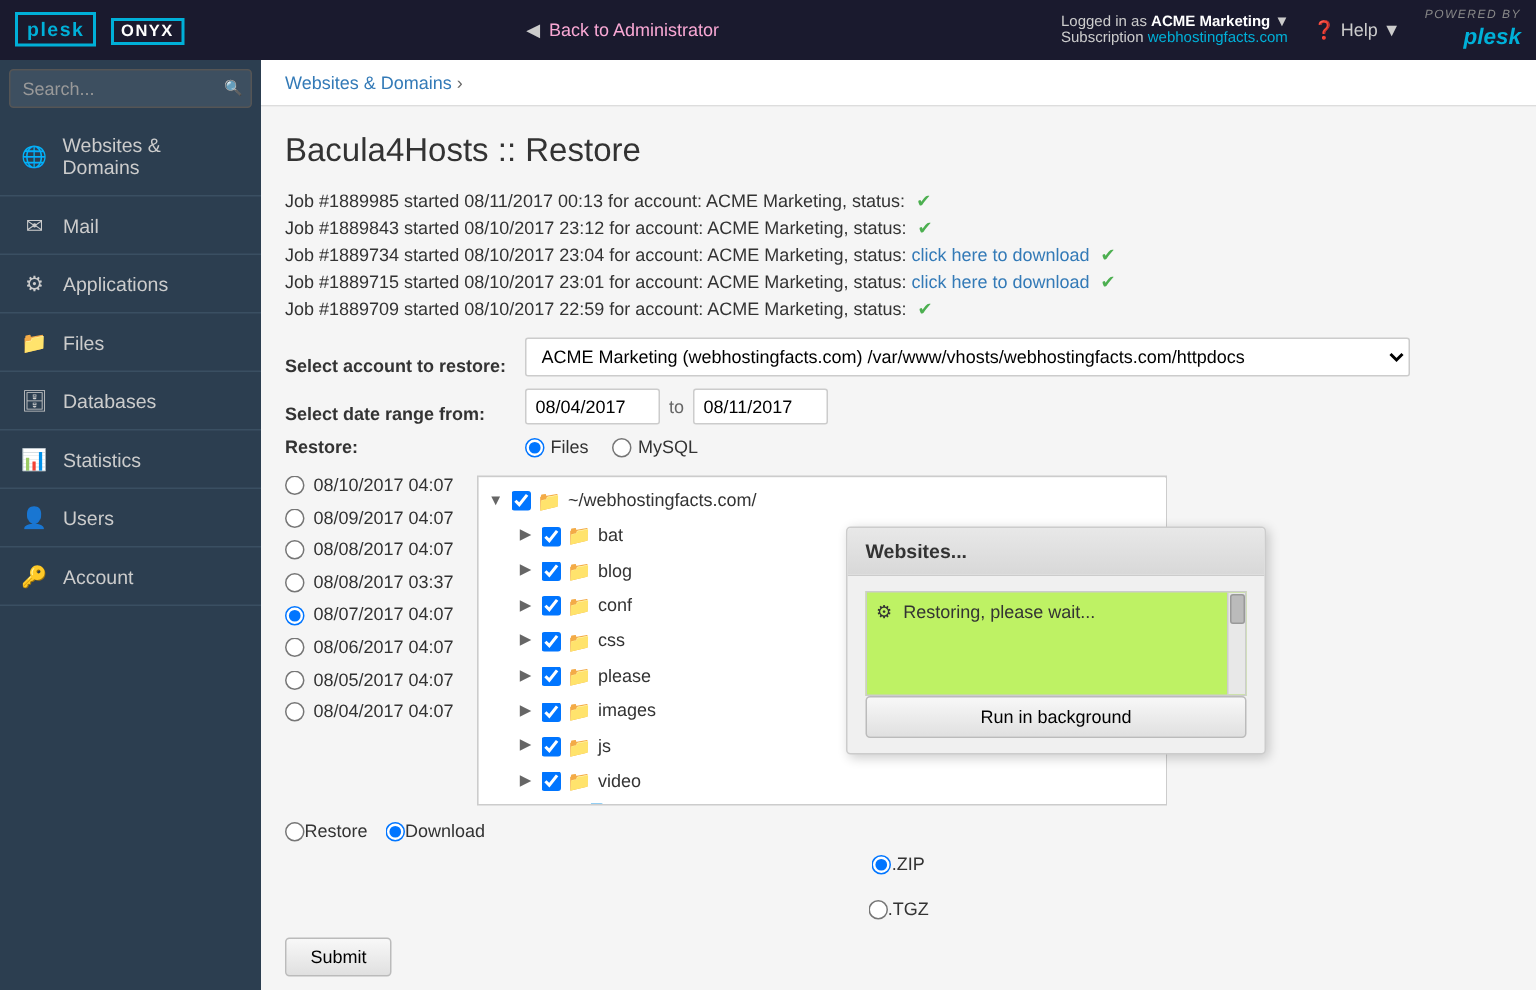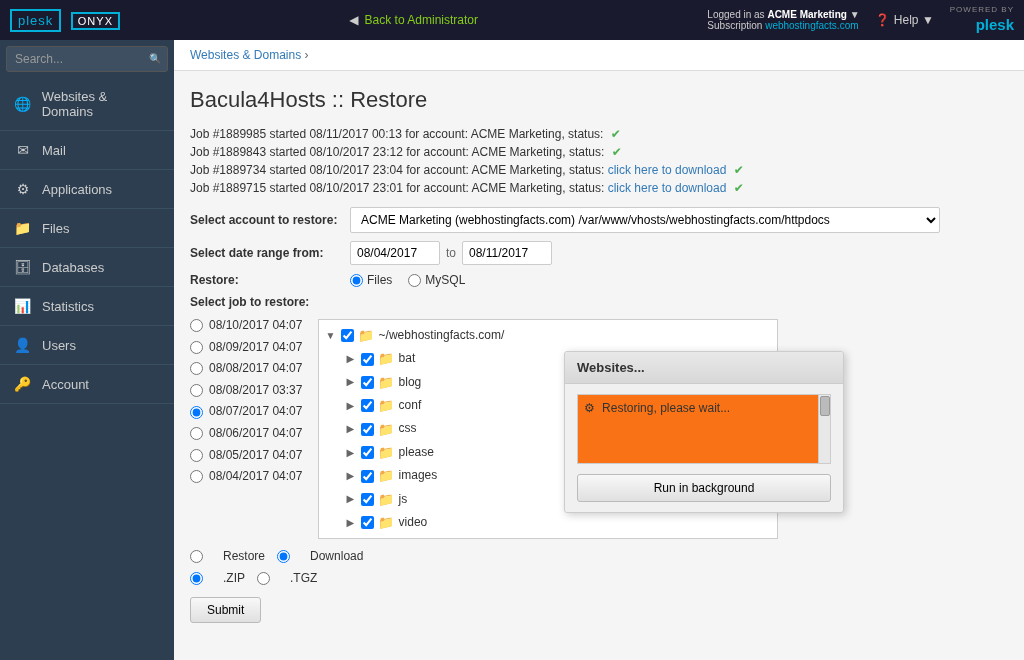--- a/index.html
+++ b/index.html
@@ -1,21 +1,21 @@
 <!DOCTYPE html>
 <html><head>
   <meta charset="utf-8">
   <style>
     * { box-sizing: border-box; margin: 0; padding: 0; }
     body { font-family: Arial, sans-serif; font-size: 13px; background: #f0f0f0; color: #333; display: flex; flex-direction: column; height: 660px; width: 1024px; overflow: hidden; }
 
     
     .header { background: #1a1a2e; display: flex; align-items: center; justify-content: space-between; height: 40px; padding: 0 10px; flex-shrink: 0; }
     .header-left { display: flex; align-items: center; gap: 8px; }
-    .plesk-logo { color: #fff; font-size: 16px; font-weight: normal; letter-spacing: 1px; }
+    .plesk-logo { color: #fff; font-size: 16px; font-weight: bold; letter-spacing: 1px; }
     .plesk-logo span { color: #00b0d8; border: 2px solid #00b0d8; padding: 2px 6px; font-size: 13px; }
     .header-center { display: flex; align-items: center; gap: 6px; color: #ccc; font-size: 12px; }
     .header-center a { color: #ccc; text-decoration: none; }
     .header-right { display: flex; align-items: center; gap: 16px; color: #ccc; font-size: 11px; }
 
     
     .layout { display: flex; flex: 1; overflow: hidden; }
 
     
     .sidebar { width: 174px; background: #2c3e50; flex-shrink: 0; display: flex; flex-direction: column; overflow-y: auto; }
@@ -35,21 +35,21 @@
     .breadcrumb a { color: #337ab7; text-decoration: none; }
 
     .content { padding: 16px; }
     .page-title { font-size: 22px; color: #333; margin-bottom: 14px; font-weight: normal; }
 
     .job-line { font-size: 12px; margin-bottom: 4px; color: #333; }
     .job-line .check { color: #4caf50; margin-left: 4px; }
     .job-line .dl-link { color: #337ab7; text-decoration: none; }
 
     .form-section { margin-top: 12px; }
-    .form-row { display: flex; align-items: center; margin-bottom: 8px; }
+    .form-row { display: flex; align-items: flex-end; margin-bottom: 8px; }
     .form-label { width: 160px; font-size: 12px; color: #333; font-weight: bold; flex-shrink: 0; }
     .form-control-wrap { display: flex; align-items: center; gap: 6px; }
     .select-account { width: 590px; padding: 4px 6px; border: 1px solid #ccc; background: #fff; font-size: 12px; border-radius: 2px; }
     .date-input { width: 90px; padding: 4px 6px; border: 1px solid #ccc; background: #fff; font-size: 12px; border-radius: 2px; }
     .date-sep { font-size: 12px; color: #666; }
 
     .restore-options { display: flex; gap: 16px; align-items: center; }
     .restore-options label { display: flex; align-items: center; gap: 4px; font-size: 12px; cursor: pointer; }
 
     .jobs-label { font-size: 12px; font-weight: bold; margin-bottom: 6px; }
@@ -61,63 +61,63 @@
     .file-tree { font-size: 12px; margin-top: 4px; line-height: 1.8; }
     .tree-item { display: flex; align-items: center; gap: 4px; }
     .tree-item .expander { width: 14px; text-align: center; font-size: 10px; color: #666; }
     .folder-icon { color: #5b9bd5; font-size: 13px; }
     .file-icon { color: #888; font-size: 11px; }
 
     
     .restoring-dialog { position: absolute; left: 390px; top: 280px; width: 280px; background: #f0f0f0; border: 1px solid #ccc; border-radius: 3px; box-shadow: 2px 2px 8px rgba(0,0,0,0.2); z-index: 100; }
     .restoring-title { background: linear-gradient(to bottom, #e8e8e8, #d8d8d8); padding: 8px 12px; font-size: 13px; font-weight: bold; border-bottom: 1px solid #ccc; border-radius: 3px 3px 0 0; }
     .restoring-body { padding: 10px 12px; }
-    .restoring-scroll { border: 1px solid #ccc; background: #f97316; height: 70px; overflow: hidden; font-size: 12px; padding: 6px; margin-bottom: 10px; position: relative; }
+    .restoring-scroll { border: 1px solid #ccc; background: #bef264; height: 70px; overflow: hidden; font-size: 12px; padding: 6px; position: relative; }
     .restoring-scroll .spinner { display: inline-block; animation: spin 1s linear infinite; margin-right: 4px; }
     @keyframes spin { from { transform: rotate(0deg); } to { transform: rotate(360deg); } }
     .scroll-track { position: absolute; right: 0; top: 0; width: 12px; height: 100%; background: #e8e8e8; border-left: 1px solid #ccc; }
     .scroll-thumb { width: 10px; height: 20px; background: #bbb; border: 1px solid #999; margin: 1px; border-radius: 2px; }
     .run-bg-btn { display: block; width: 100%; padding: 6px; background: linear-gradient(to bottom, #f8f8f8, #e0e0e0); border: 1px solid #bbb; border-radius: 3px; cursor: pointer; font-size: 12px; text-align: center; }
 
     
     .bottom-options { margin-top: 10px; font-size: 12px; }
-    .bottom-options label { display: flex; align-items: center; gap: 20px; margin-bottom: 4px; cursor: pointer; }
+    .bottom-options label { display: flex; align-items: center; gap: 0; margin-bottom: 4px; cursor: pointer; }
     .submit-btn { margin-top: 8px; padding: 5px 16px; background: linear-gradient(to bottom, #f8f8f8, #e0e0e0); border: 1px solid #bbb; border-radius: 3px; cursor: pointer; font-size: 12px; }
 
     .relative-wrap { position: relative; }
   </style>
 </head>
 <body>
 
 <div class="header">
   <div class="header-left">
     <div class="plesk-logo">
       <span>plesk</span>
       <span style="color:#fff; border:2px solid #00b0d8; padding:1px 5px; font-size:11px; margin-left:4px;">ONYX</span>
     </div>
   </div>
   <div class="header-center">
     <span style="color:#ccc;">◀</span>
-    <a href="#" style="color:#84cc16; font-size:12px;">Back to Administrator</a>
+    <a href="#" style="color:#f9a8d4; font-size:12px;">Back to Administrator</a>
   </div>
   <div class="header-right">
     <div style="font-size:10px; color:#ccc;">
       <span>Logged in as</span>
       <span style="color:#fff; font-weight:bold; cursor:pointer;">ACME Marketing</span>
       <span style="cursor:pointer; color:#ccc;">▼</span>
       <br>
       <span>Subscription</span>
       <span style="color:#00b0d8; cursor:pointer;">webhostingfacts.com</span>
     </div>
     <div style="color:#ccc; font-size:12px; cursor:pointer;">
       <span>❓</span>
       <span>Help</span>
       <span>▼</span>
     </div>
-    <div style="font-size:9px; color:#888; text-align:right; line-height:1.3;">
+    <div style="font-size:9px; color:#888; text-align:right; line-height:1.3;font-style:italic;">
       <div style="font-size:8px; letter-spacing:1px;">POWERED BY</div>
       <div style="color:#00b0d8; font-size:15px; font-weight:bold;">plesk</div>
     </div>
   </div>
 </div>
 
 <div class="layout">
   <div class="sidebar">
     <div class="search-box search-icon-wrap">
       <input type="text" placeholder="Search..." style="">
@@ -170,20 +170,23 @@
         Job #<span>1889985</span> started <span>08/11/2017 00:13</span> for account: <span>ACME Marketing</span>, status: <span class="check">✔</span>
       </div>
       <div class="job-line">
         Job #<span>1889843</span> started <span>08/10/2017 23:12</span> for account: <span>ACME Marketing</span>, status: <span class="check">✔</span>
       </div>
       <div class="job-line">
         Job #<span>1889734</span> started <span>08/10/2017 23:04</span> for account: <span>ACME Marketing</span>, status: <a href="#" class="dl-link">click here to download</a> <span class="check">✔</span>
       </div>
       <div class="job-line">
         Job #<span>1889715</span> started <span>08/10/2017 23:01</span> for account: <span>ACME Marketing</span>, status: <a href="#" class="dl-link">click here to download</a> <span class="check">✔</span>
+      </div>
+      <div class="job-line">
+        Job #<span>1889709</span> started <span>08/10/2017 22:59</span> for account: <span>ACME Marketing</span>, status: <span class="check">✔</span>
       </div>
 
       <div class="form-section">
         <div class="form-row">
           <div class="form-label">Select account to restore:</div>
           <div class="form-control-wrap">
             <select class="select-account">
               <option>ACME Marketing (webhostingfacts.com) /var/www/vhosts/webhostingfacts.com/httpdocs</option>
             </select>
           </div>
@@ -205,21 +208,20 @@
               <input type="radio" name="restore_type" checked="" style="">
               <span>Files</span>
             </label>
             <label>
               <input type="radio" name="restore_type" style="">
               <span>MySQL</span>
             </label>
           </div>
         </div>
 
-        <div class="jobs-label">Select job to restore:</div>
 
         <div style="display:flex; gap:16px;">
           <div>
             <ul class="job-list">
               <li>
                   <input type="radio" name="job_date" style=""> 
                   <span>08/10/2017 04:07</span>
                 </li>
               <li>
                   <input type="radio" name="job_date" style=""> 
@@ -328,21 +330,21 @@
           <div style="display:flex; gap:12px; align-items:center;">
             <label>
               <input type="radio" name="action" style="">
               <span>Restore</span>
             </label>
             <label>
               <input type="radio" name="action" checked="" style="">
               <span>Download</span>
             </label>
           </div>
-          <div style="display:flex; gap:12px; align-items:center; margin-top:4px;">
+          <div style="display:flex; gap:12px; align-items:center; margin-top:4px;flex-direction:column;">
             <label>
               <input type="radio" name="format" checked="" style="">
               <span>.ZIP</span>
             </label>
             <label>
               <input type="radio" name="format" style="">
               <span>.TGZ</span>
             </label>
           </div>
         </div>

